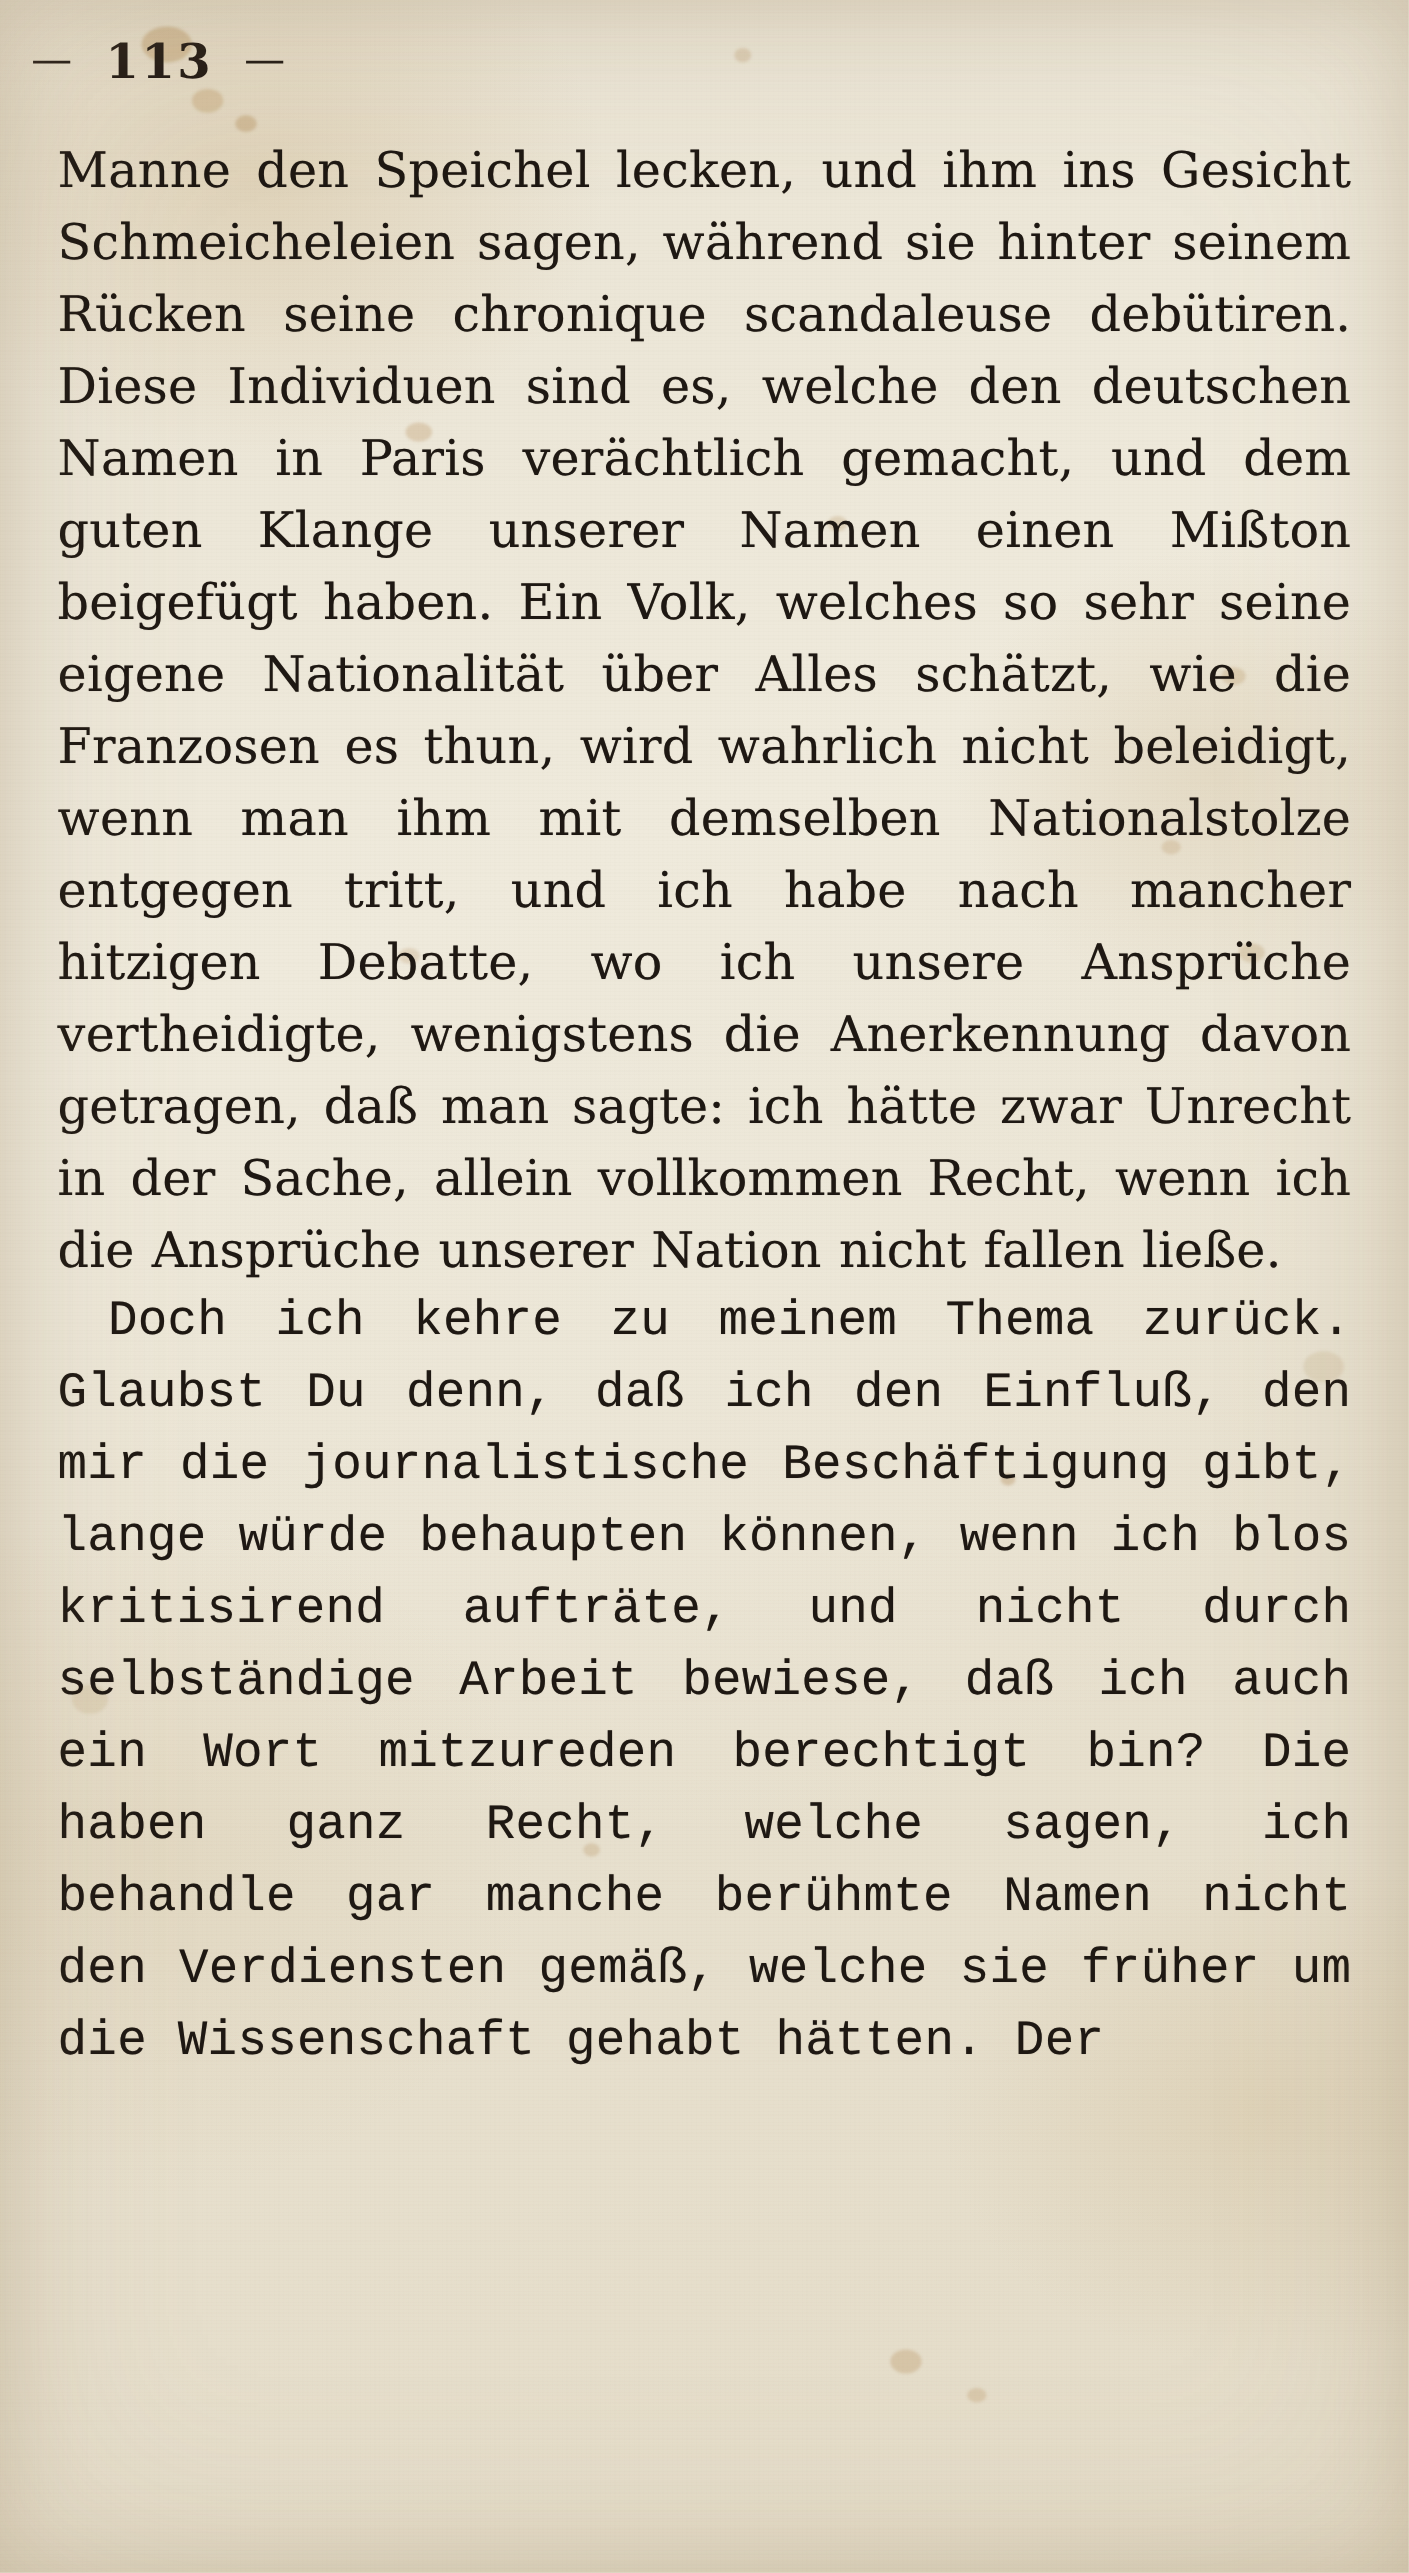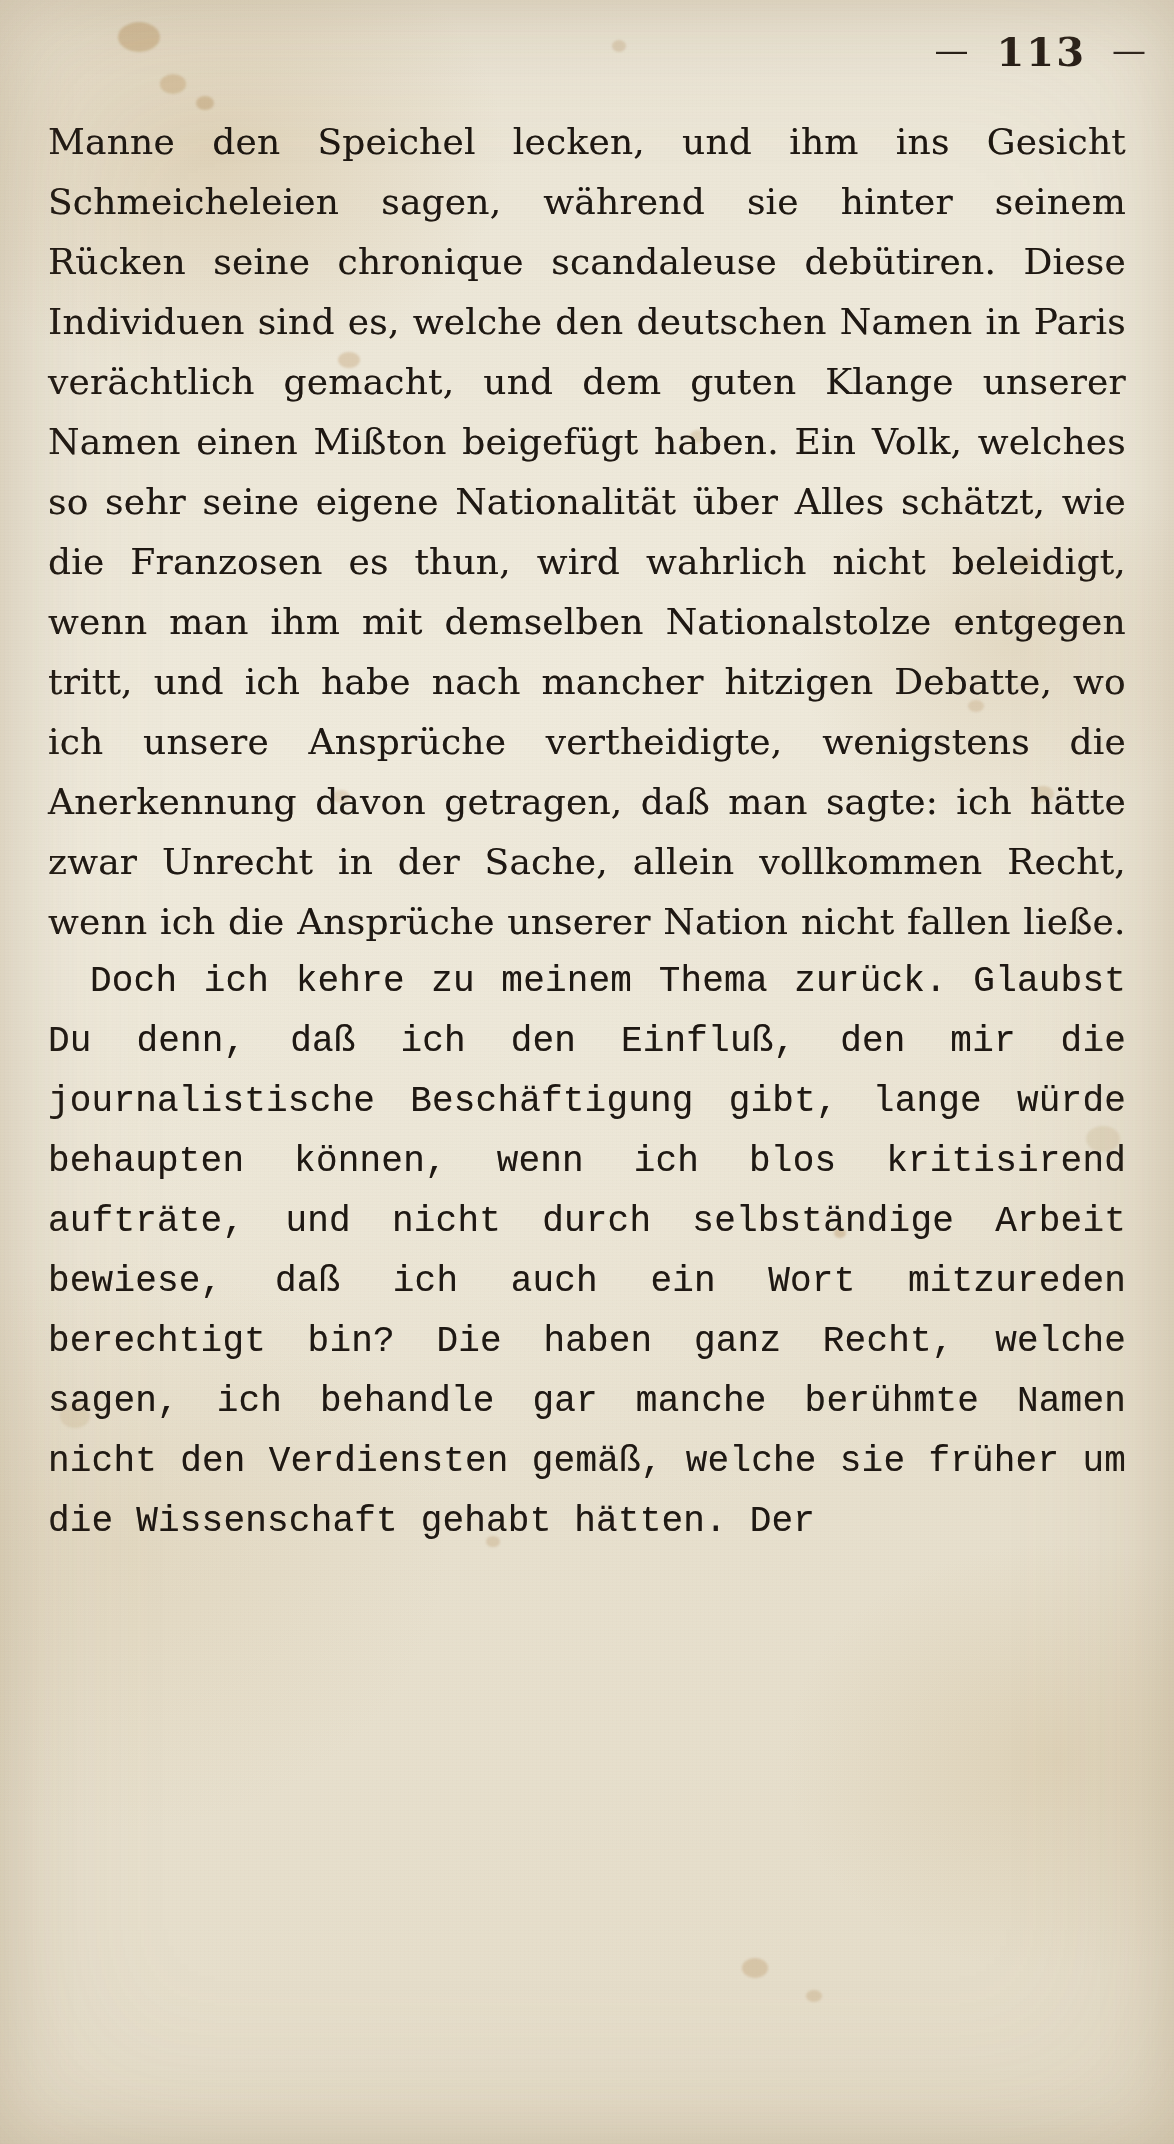--- a/index.html
+++ b/index.html
@@ -53,21 +53,21 @@
     z-index: 3;
     padding: 0;
   }
 
   
   .page-header {
     position: absolute;
     top: 28px;
     left: 0;
     right: 0;
-    text-align: right;
+    text-align: left;
     font-family: "DejaVu Serif", serif;
     font-weight: 700;
     font-size: 40px;
     letter-spacing: 2px;
     color: #241c16;
   }
   .page-header .dash {
     font-weight: 400;
     font-size: 34px;
     padding: 0 26px;
@@ -80,21 +80,21 @@
     position: absolute;
     left: 48px;
     right: 48px;
     top: 112px;
     color: #1d1712;
   }
 
   .para {
     margin: 0;
     font-family: "DejaVu Serif", serif;
-    font-size: 36px;
+    font-size: 41px;
     line-height: 60px;
     text-align: justify;
     text-justify: inter-word;
     word-spacing: 1px;
     letter-spacing: 0.2px;
     color: #1e1813;
     text-shadow: 0 0 0.6px rgba(40,30,20,0.45);
   }
   .para + .para {
     text-indent: 42px;

